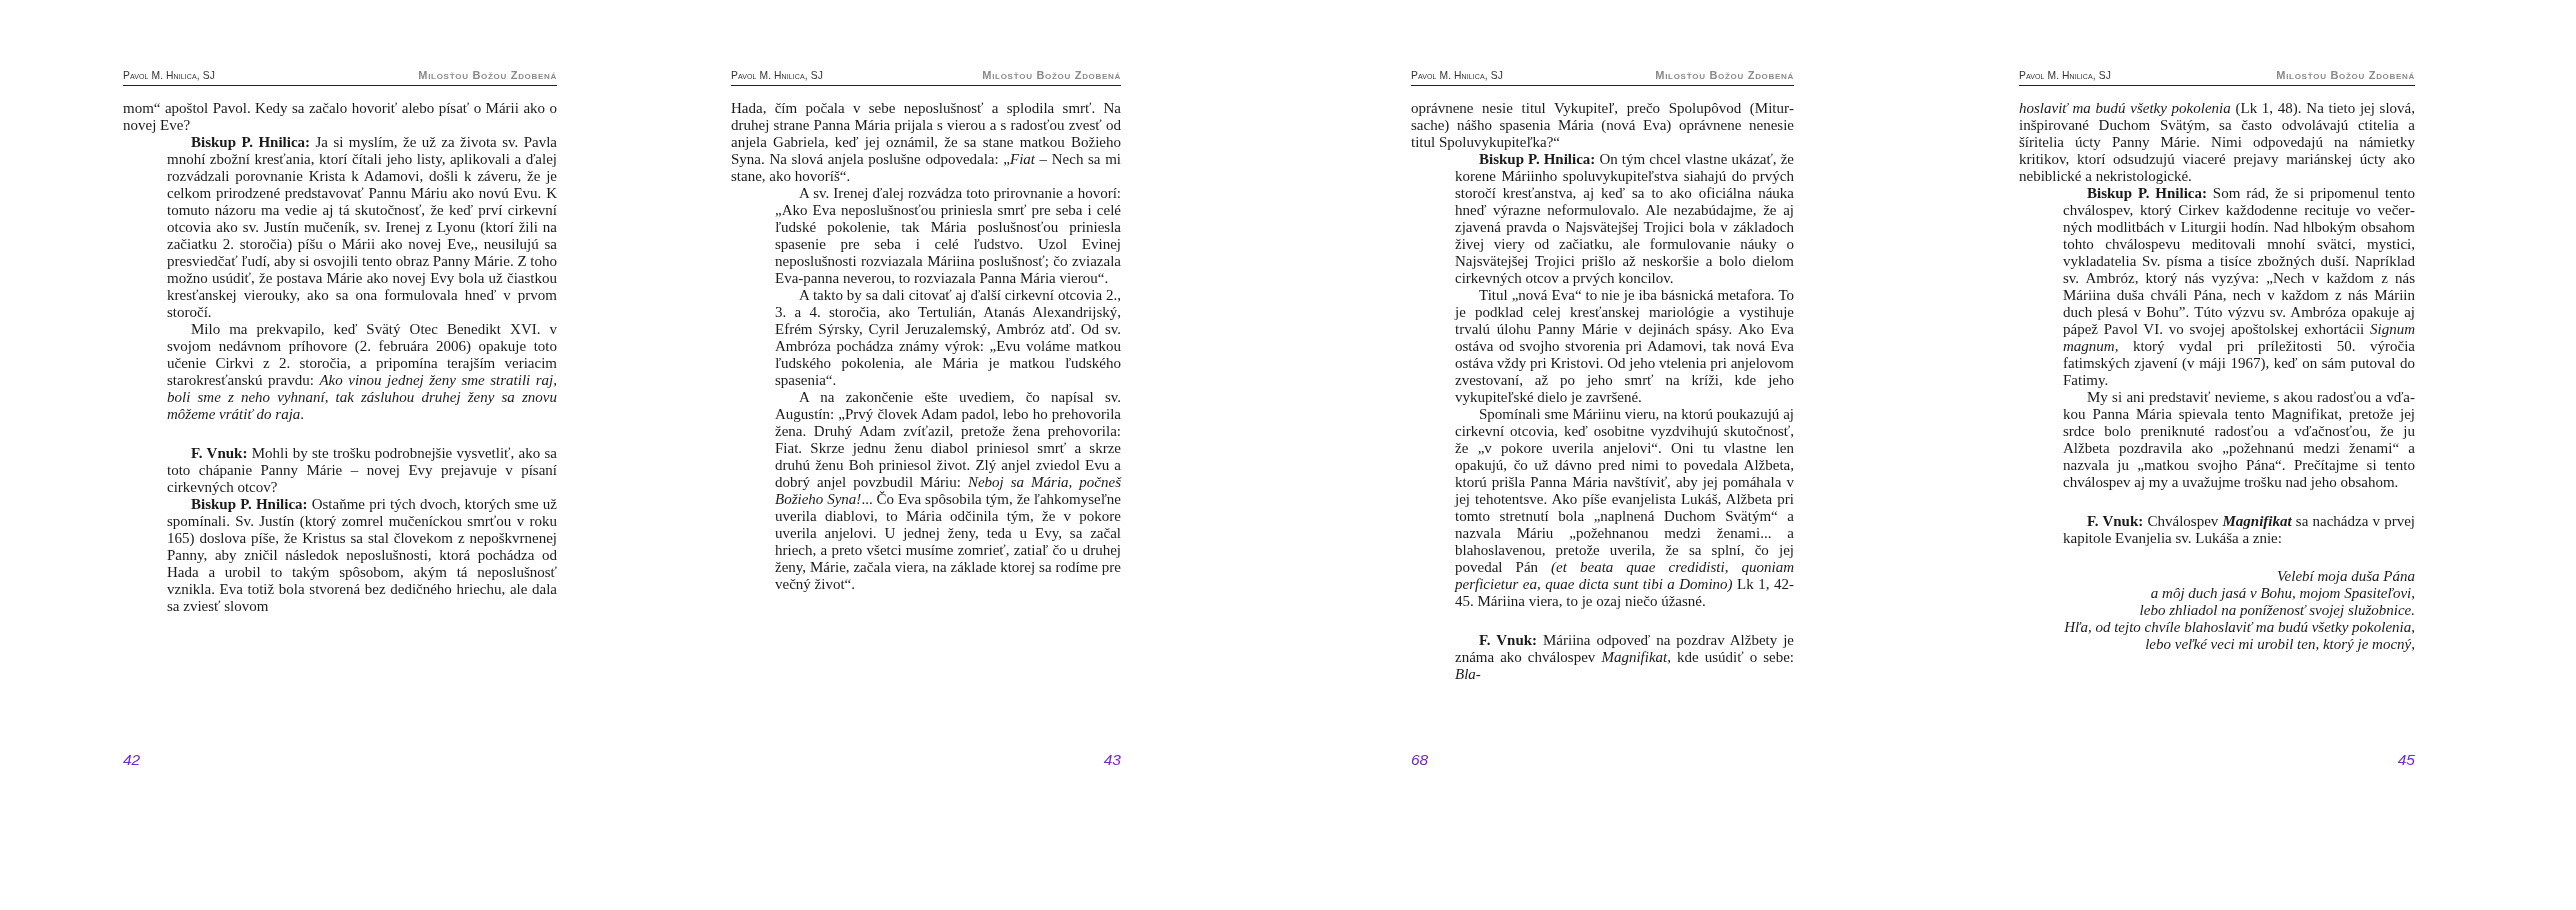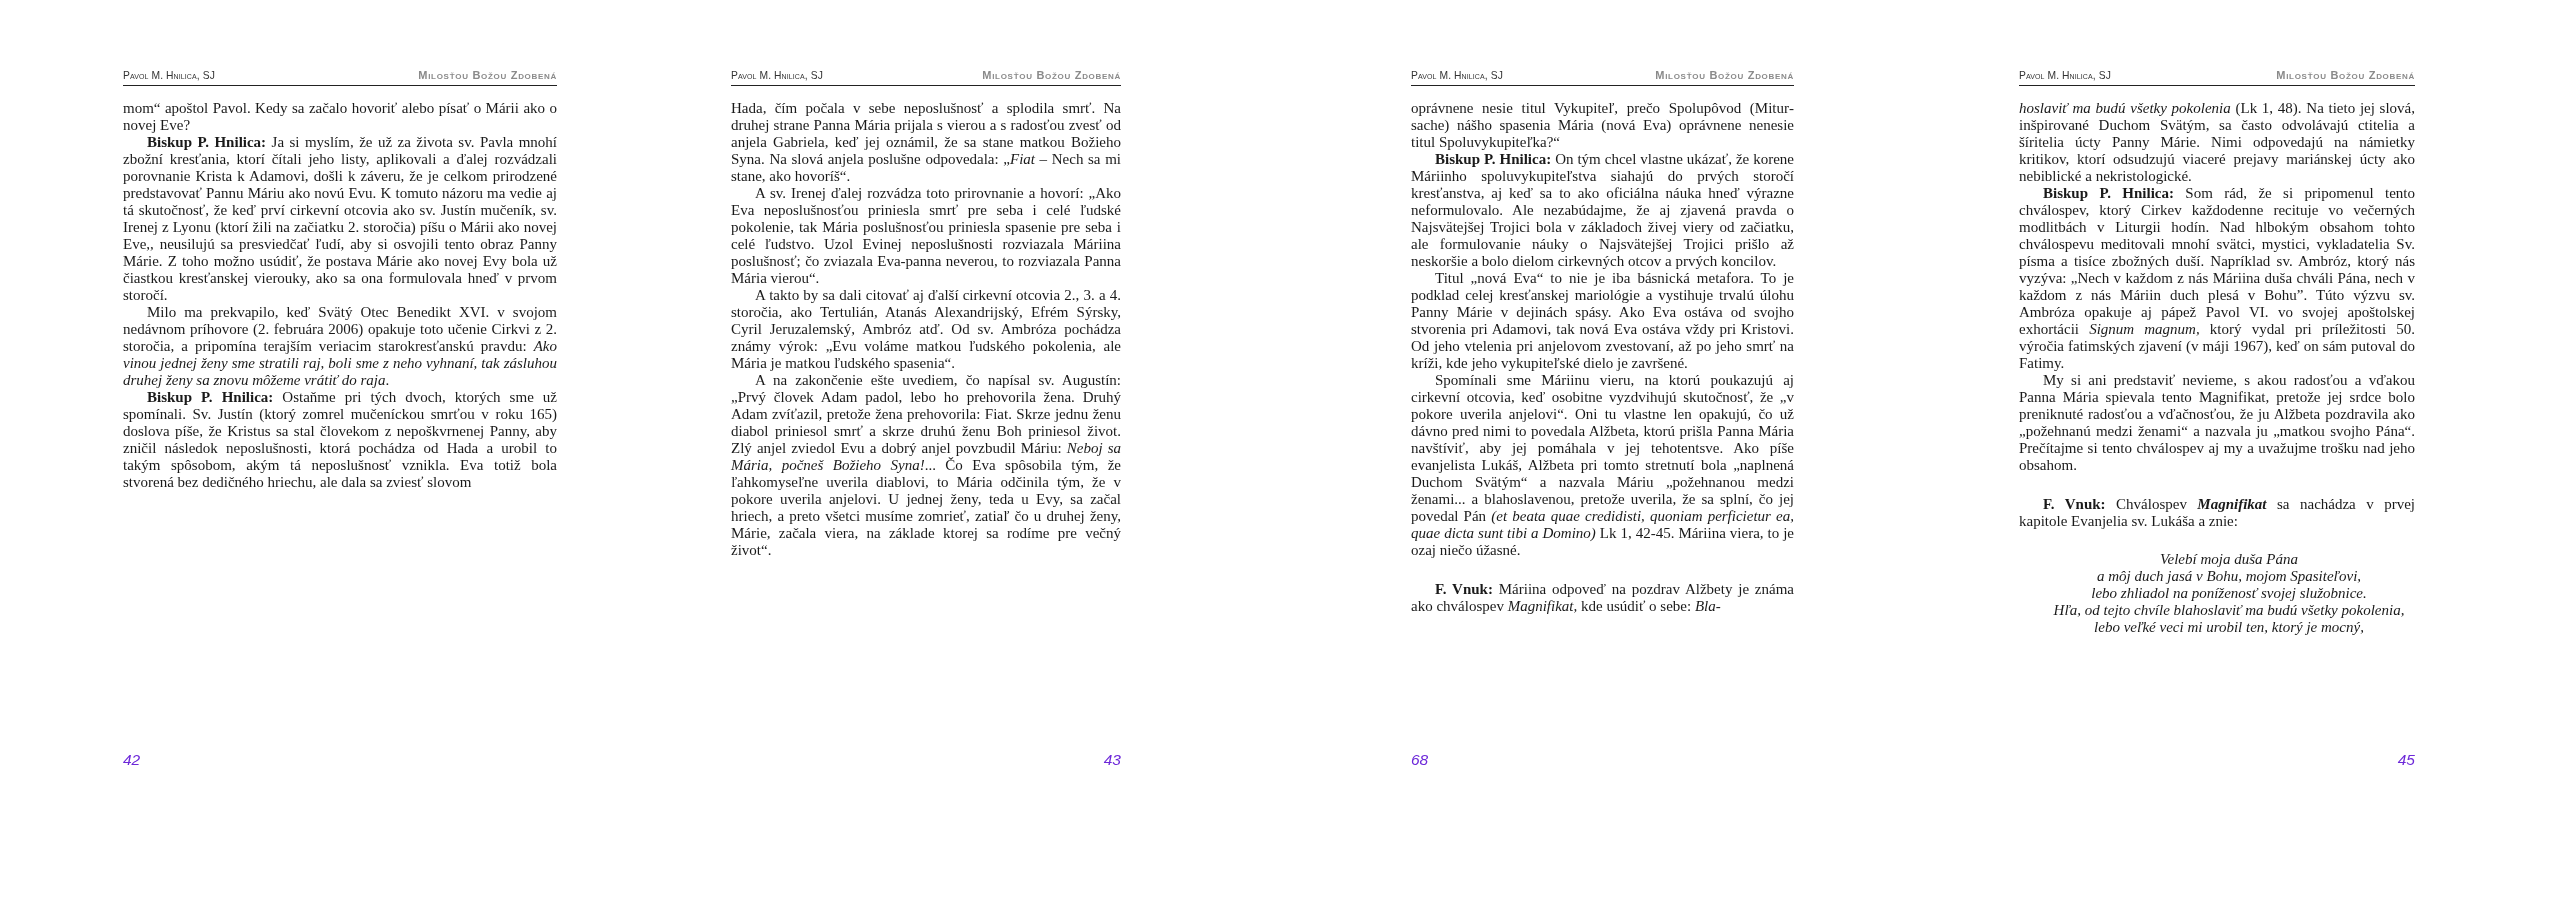--- a/index.html
+++ b/index.html
@@ -26,24 +26,24 @@
     font-size: 11px; font-weight: 900; font-variant: small-caps; color: #8a8a8a; letter-spacing: 0.7px;
   }
 
   .body-text {
     position: absolute; top: 100px; left: 0; right: 0;
     font-family: "Liberation Serif", serif;
     font-size: 15px; line-height: 17px; color: #1a1a1a;
     text-align: justify; hyphens: manual;
   }
   .body-text p { margin: 0; }
-  .body-text p.indent { text-indent: 24px; }
+  .body-text p.indent { text-indent: 24px; margin-left: 44px; }
   .body-text p.gap { margin-top: 21.5px; }
   .speaker { font-weight: bold; }
-  .verse { margin: 21.5px 0 0 24px; font-style: italic; text-align: center; }
+  .verse { margin: 21.5px 0 0 24px; font-style: italic; text-align: right; }
   .verse div { white-space: nowrap; }
 
   .folio {
     position: absolute; top: 751px;
     font-family: "Liberation Sans", sans-serif; font-style: italic;
     font-size: 15.5px; color: #6d28d9;
   }
   .folio.left { left: 0; }
   .folio.right { right: 0; margin-left: 19px; }
 </style>
@@ -52,20 +52,21 @@
 
 <div class="page" id="page-42">
   <div class="running-head">
     <span class="rh-author">Pavol M. Hnilica, SJ</span>
     <span class="rh-title">Milosťou Božou Zdobená</span>
   </div>
   <div class="body-text">
       <p class=""><span>mom“ apoštol Pavol. Kedy sa začalo hovoriť alebo písať o Márii ako o novej Eve?</span></p>
       <p class="indent"><span class="speaker">Biskup P. Hnilica:</span><span> Ja si myslím, že už za života sv. Pavla mnohí zbožní kresťania, ktorí čítali jeho listy, apli­kovali a ďalej rozvádzali porovnanie Krista k Adamovi, došli k záveru, že je celkom prirodzené predstavovať Pannu Máriu ako novú Evu. K tomuto názoru ma vedie aj tá skutočnosť, že keď prví cirkevní otcovia ako sv. Justín mučeník, sv. Irenej z Lyonu (ktorí žili na začiatku 2. storo­čia) píšu o Márii ako novej Eve,, neusilujú sa presviedčať ľudí, aby si osvojili tento obraz Panny Márie. Z toho možno usúdiť, že postava Márie ako novej Evy bola už čiastkou kresťanskej vierouky, ako sa ona formulovala hneď v prvom storočí.</span></p>
       <p class="indent"><span>Milo ma prekvapilo, keď Svätý Otec Benedikt XVI. v svojom nedávnom príhovore (2. februára 2006) opakuje toto učenie Cirkvi z 2. storočia, a pripomína terajším ve­riacim starokresťanskú pravdu: </span><span style="font-style: italic;">Ako vinou jednej ženy sme stratili raj, boli sme z neho vyhnaní, tak zásluhou druhej ženy sa znovu môžeme vrátiť do raja</span><span>.</span></p>
+      <p class="indent gap"><span class="speaker">F. Vnuk:</span><span> Mohli by ste trošku podrobnejšie vysvetliť, ako sa toto chápanie Panny Márie – novej Evy prejavuje v písaní cirkevných otcov?</span></p>
       <p class="indent"><span class="speaker">Biskup P. Hnilica:</span><span> Ostaňme pri tých dvoch, ktorých sme už spomínali. Sv. Justín (ktorý zomrel mučeníckou smrťou v roku 165) doslova píše, že Kristus sa stal člove­kom z nepoškvrnenej Panny, aby zničil následok nepo­slušnosti, ktorá pochádza od Hada a urobil to takým spôsobom, akým tá neposlušnosť vznikla. Eva totiž bola stvorená bez dedičného hriechu, ale dala sa zviesť slovom</span></p>
     </div>
   <div class="folio left">42</div>
 </div>
 
 <div class="page" id="page-43">
   <div class="running-head">
     <span class="rh-author">Pavol M. Hnilica, SJ</span>
     <span class="rh-title">Milosťou Božou Zdobená</span>
   </div>

